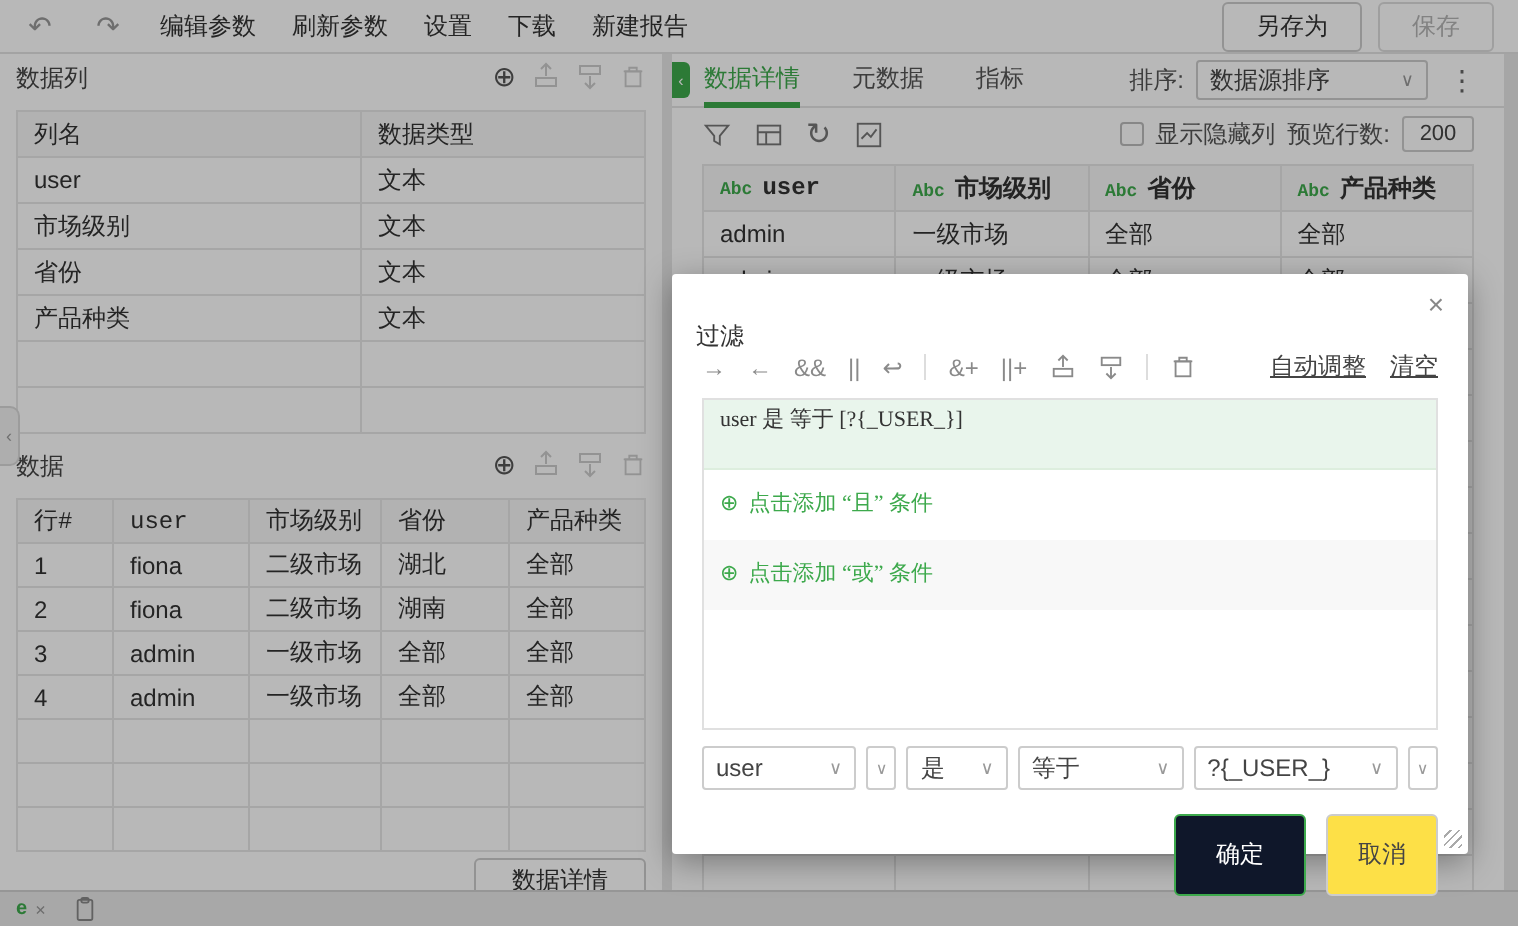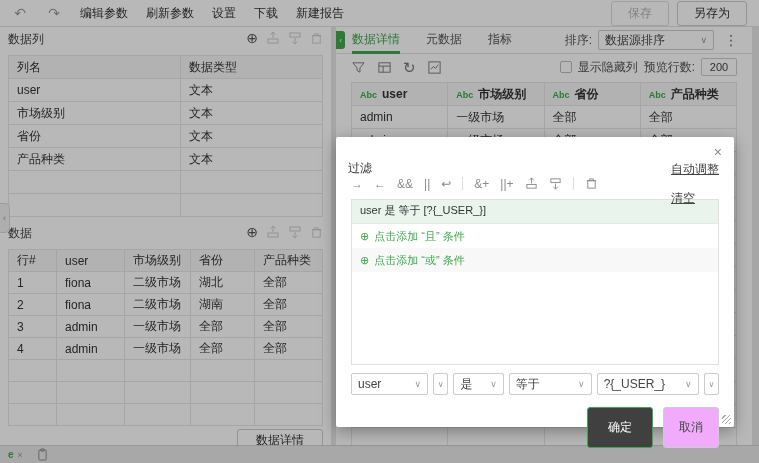--- a/index.html
+++ b/index.html
@@ -28,21 +28,21 @@
   .panel-header { display:flex; align-items:flex-start; height:24px; }
   .panel-title { font-size:12px; color:#444; }
   .panel-icons { margin-left:auto; display:flex; gap:8px; align-items:center; }
   .pi { color:#555; font-size:14px; line-height:1; cursor:pointer; }
   .pi.disabled, .pi.disabled svg { color:#ccc; cursor:default; }
   table.grid { width:100%; border-collapse:collapse; table-layout:fixed; font-size:12px; }
   .grid th, .grid td {
     border:1px solid #e6e6e6; height:23px; padding:0 8px; text-align:left;
     font-weight:normal; color:#333; overflow:hidden; white-space:nowrap;
   }
-  .grid th { background:#f7f7f7; }
+  .grid th { background:#f7f7f7;font-family:Liberation Mono, monospace; }
   .grid .h22 th, .grid .h22 td { height:22px; }
   .refresh-row { display:flex; justify-content:flex-end; margin-top:3px; }
   .collapse-left {
     position:absolute; left:0; top:203px; width:10px; height:30px;
     background:#f1f1f1; border:1px solid #d8d8d8; border-left:none;
     border-radius:0 5px 5px 0; display:flex; align-items:center; justify-content:center;
     color:#999; font-size:9px; z-index:2; cursor:pointer;
   }
   
   .right-region { position:absolute; top:27px; left:336px; right:7px; bottom:18px; background:#fff; z-index:1; }
@@ -88,54 +88,54 @@
   .modal {
     position:absolute; left:336px; top:137px; width:398px; height:290px; background:#fff;
     box-shadow:0 4px 16px rgba(0,0,0,0.35); z-index:100; border-radius:2px;
   }
   .m-header { height:30px; display:flex; align-items:center; padding:0 12px; }
   .m-title { font-size:12px; color:#333;margin-top:33px; }
   .m-close { margin-left:auto; color:#888; font-size:14px; cursor:pointer; }
   .m-toolbar { height:25px; display:flex; align-items:center; gap:11px; padding:0 15px; margin-top:4px; color:#8a8a8a; }
   .mt-icon { font-size:12px; line-height:1; cursor:pointer; display:flex; align-items:center; }
   .mt-sep { width:1px; height:13px; background:#ddd; }
-  .m-links { margin-left:auto; display:flex; gap:12px;flex-direction:column; }
+  .m-links { margin-left:auto; display:flex; gap:12px; }
   .m-link { color:#444; font-size:12px; text-decoration:underline; cursor:pointer; }
   .m-conditions { margin:3px 15px 0; height:166px; border:1px solid #e0e0e0; font-size:11px; overflow:hidden; background:#fff; }
-  .cond-row { height:24px; line-height:21px; padding:0 8px; white-space:nowrap; overflow:hidden; }
+  .cond-row { height:35px; line-height:21px; padding:0 8px; white-space:nowrap; overflow:hidden;font-family:Liberation Serif, serif; }
   .cond-row.selected { background:#e9f5ec; border-bottom:1px solid #ddeede; color:#333; }
   .cond-row.add { color:#3DA94C; cursor:pointer; display:flex; align-items:center; gap:5px; }
   .cond-row.add.alt { background:#f8f8f8; }
   .cond-row .plus { font-size:11px; }
   .m-selects { display:flex; align-items:center; gap:5px; margin:8px 15px 0; }
   .m-selects .sel { height:22px; }
   .mini-btn { width:16px; height:22px; border:1px solid #ccc; border-radius:2px; background:#fff; display:flex; align-items:center; justify-content:center; color:#999; font-size:8px; cursor:pointer; }
   .m-footer { display:flex; justify-content:flex-end; gap:10px; margin:12px 15px 0; }
-  .btn-ok { background:#404040; color:#fff; border:1px solid #3DA94C; border-radius:3px; padding:11px 20px; font-size:12px; cursor:pointer;text-align:right; }
-  .btn-cancel { background:#f0abfc; color:#444; border:1px solid #ccc; border-radius:3px; padding:4px 15px; font-size:12px; cursor:pointer; }
+  .btn-ok { background:#0f172a; color:#fff; border:1px solid #3DA94C; border-radius:3px; padding:11px 20px; font-size:12px; cursor:pointer;text-align:right; }
+  .btn-cancel { background:#fde047; color:#444; border:1px solid #ccc; border-radius:3px; padding:4px 15px; font-size:12px; cursor:pointer; }
   .resize-handle {
     position:absolute; right:3px; bottom:3px; width:9px; height:9px; cursor:nwse-resize;
     background:repeating-linear-gradient(135deg, transparent 0 2px, #aaa 2px 3px);
   }
   svg { display:block; }
 </style>
 </head>
 <body>
 
 <div class="menubar">
   <span class="mb-icon">↶</span>
   <span class="mb-icon">↷</span>
   <span class="mb-item">编辑参数</span>
   <span class="mb-item">刷新参数</span>
   <span class="mb-item">设置</span>
   <span class="mb-item">下载</span>
   <span class="mb-item">新建报告</span>
   <div class="mb-right">
+    <button class="btn">另存为</button>
     <button class="btn disabled">保存</button>
-    <button class="btn">另存为</button>
   </div>
 </div>
 
 <div class="left-region">
 
   <div class="panel-header">
     <span class="panel-title">数据列</span>
     <div class="panel-icons">
       <span class="pi">⊕</span>
       <span class="pi disabled">

